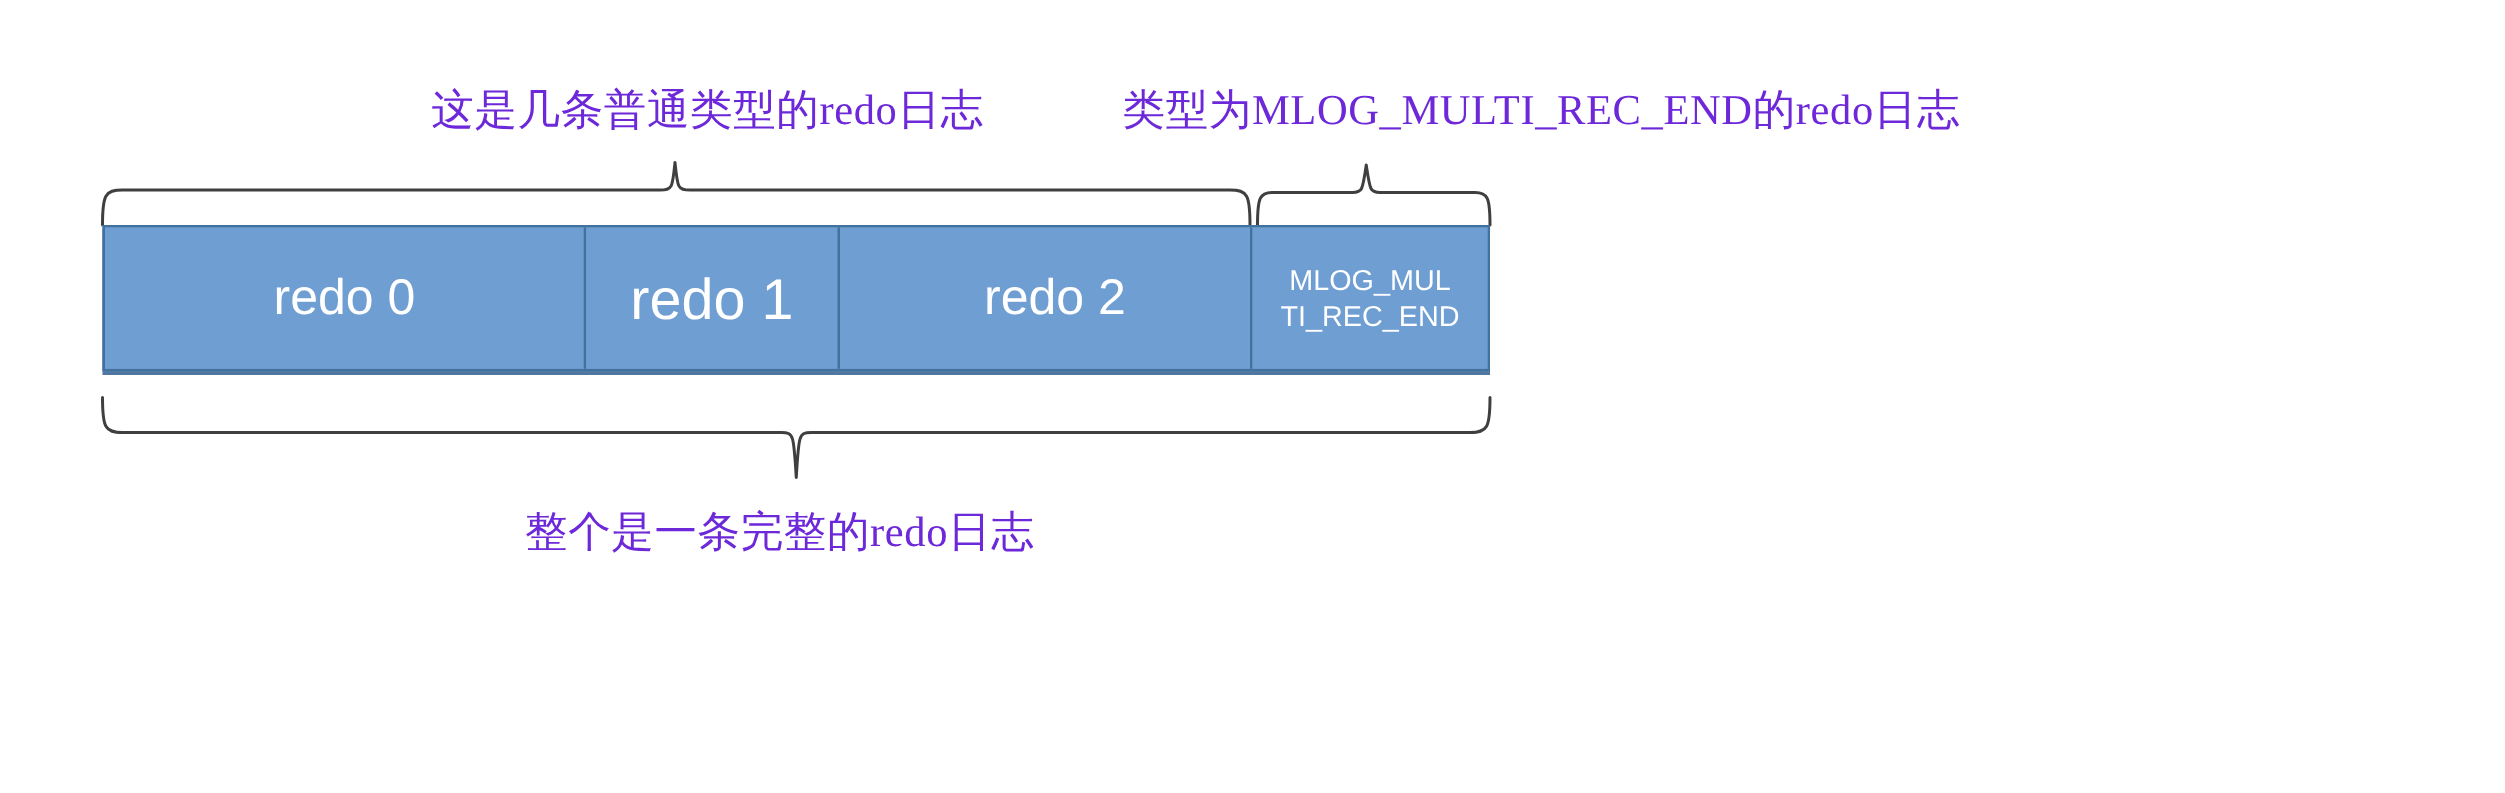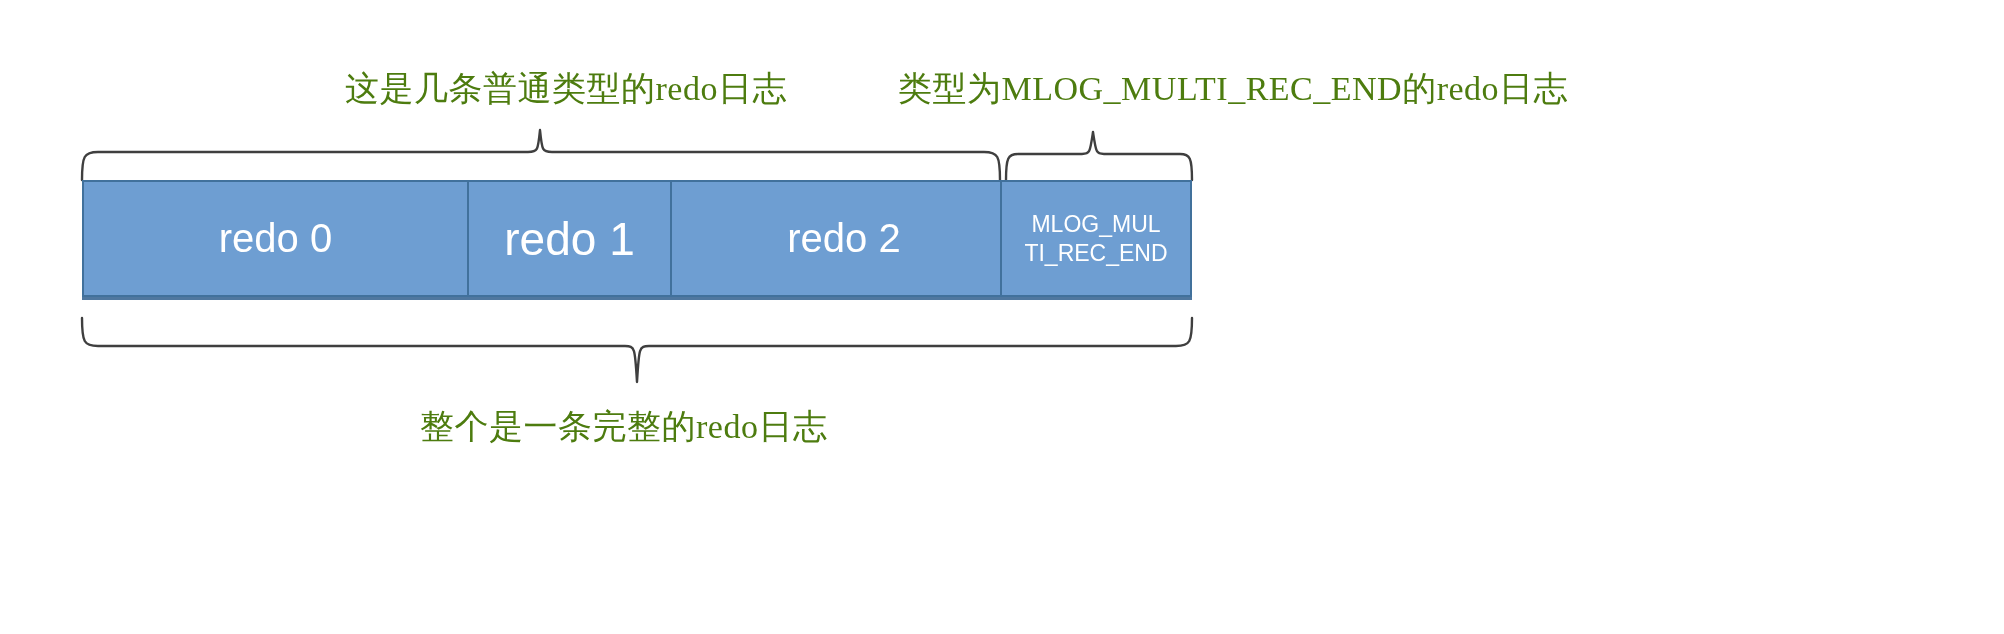--- a/index.html
+++ b/index.html
@@ -17,21 +17,21 @@
     height: 634px;
     background: #ffffff;
     overflow: hidden;
   }
 
   
   .label {
     position: absolute;
     font-family: "Liberation Serif", "DejaVu Serif", serif;
     font-size: 34px;
-    color: #4d7c0f;
+    color: #6d28d9;
     white-space: nowrap;
     letter-spacing: 0.5px;
     line-height: 1;
   }
   .label.top-left-label  { left: 345px; top: 72px; }
   .label.top-right-label { left: 898px; top: 72px; }
   .label.bottom-label    { left: 420px; top: 410px; }
 
   
   #braces {

